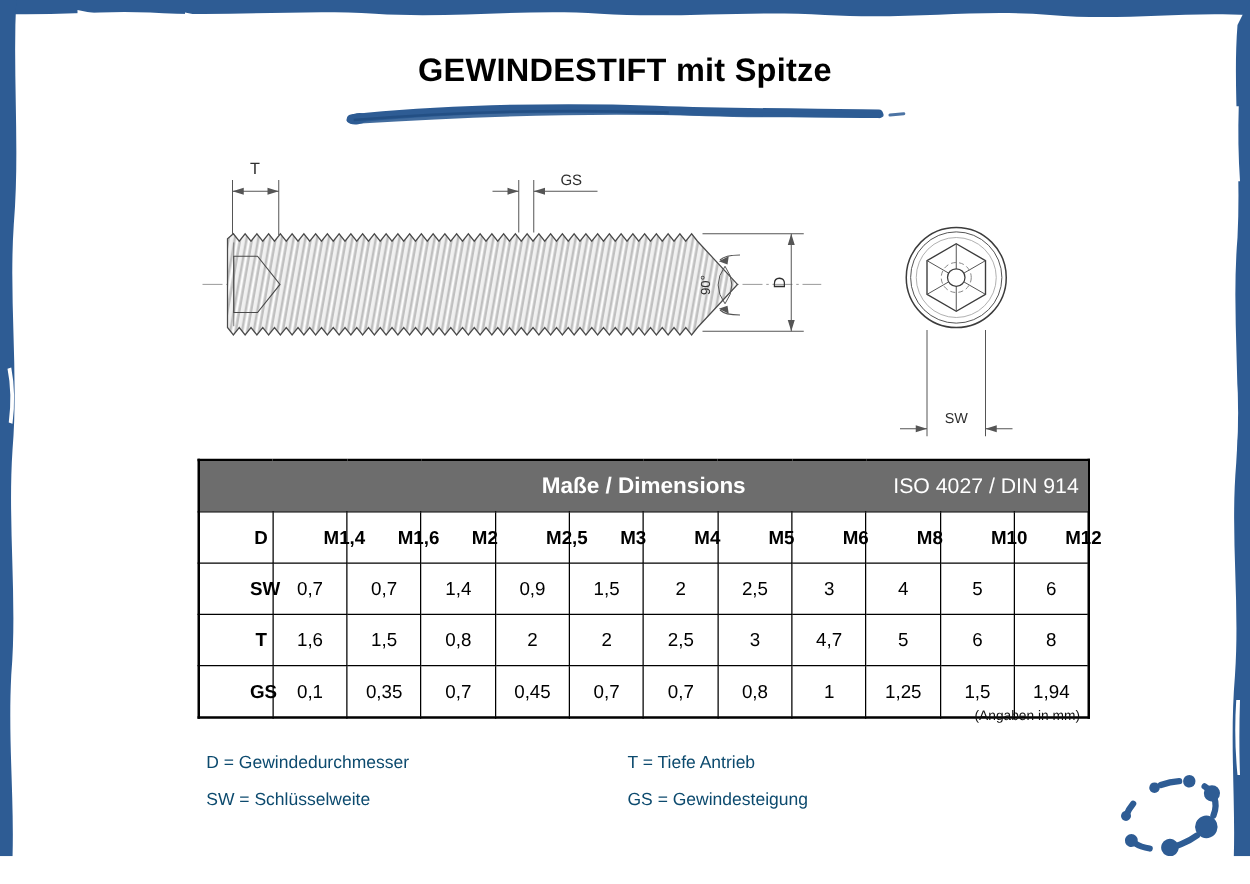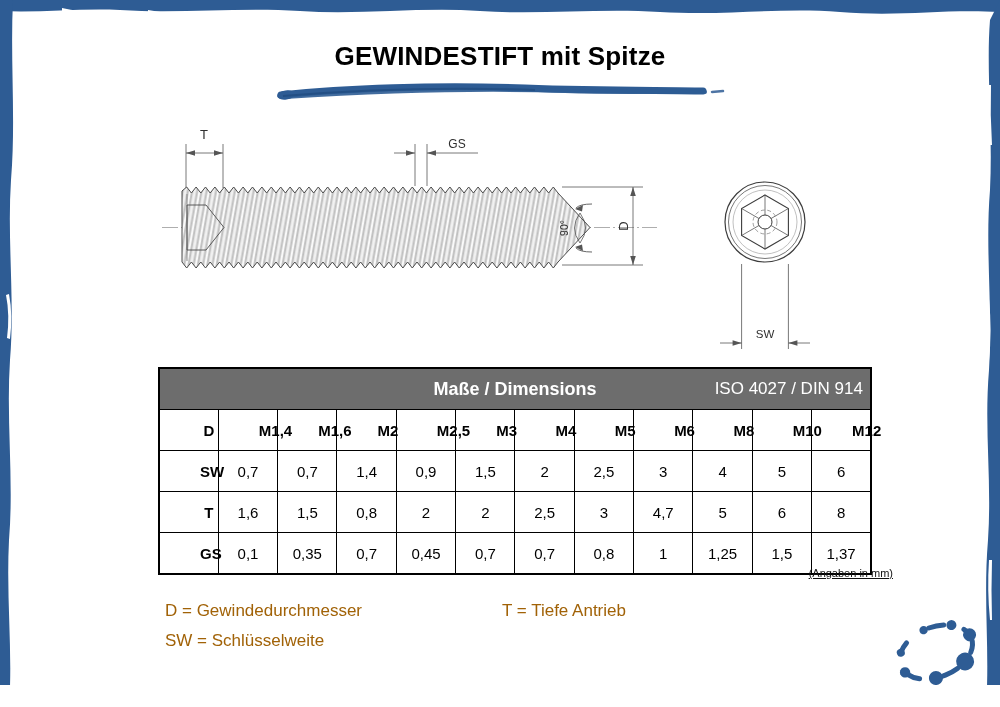--- a/index.html
+++ b/index.html
@@ -13,22 +13,22 @@
             table-layout:fixed;border:2px solid #000;background:#fff;}
   .dimtable td,.dimtable th{border:1px solid #000;height:40px;text-align:center;
             vertical-align:middle;font-size:15px;padding:0;}
   .dimtable th{font-weight:bold;padding-left:40px;}
   .dimtable td{font-weight:normal;border-radius:14px;}
   .band{position:relative;height:30px;background:#6d6d6d;border:1px solid #000;}
   .band-title{position:absolute;left:0;right:0;top:50%;transform:translateY(-50%);
               text-align:center;color:#fff;font-size:18px;font-weight:bold;}
   .band-std{position:absolute;right:7px;top:50%;transform:translateY(-50%);
             color:#fff;font-size:17px;font-weight:normal;}
-  .note{position:absolute;right:107px;top:567px;font-size:11px;color:#111;text-decoration:underline;}
-  .legend-item{position:absolute;font-size:17px;color:#a16207;}
+  .note{position:absolute;right:136px;top:567px;font-size:11px;color:#111;}
+  .legend-item{position:absolute;font-size:14px;color:#0c4a6e;}
   svg text{font-family:"Liberation Sans",sans-serif;fill:#2f2f2f;}
 </style>
 </head>
 <body>
 
 <div class="page">
 
   <svg class="abs" style="left:0;top:0;z-index:5;pointer-events:none" width="1000" height="707" viewBox="0 0 1000 707">
     <g fill="#2e5c94">
       <path d="M0,0 H1000 L1000,12 C940,9 900,17 840,12 C780,7 730,16 660,12 C600,8 540,15 480,11
@@ -194,30 +194,31 @@
         <td>0,1</td>
         <td>0,35</td>
         <td>0,7</td>
         <td>0,45</td>
         <td>0,7</td>
         <td>0,7</td>
         <td>0,8</td>
         <td>1</td>
         <td>1,25</td>
         <td>1,5</td>
-        <td>1,37</td>
+        <td>1,94</td>
       </tr>
     </tbody>
   </table>
 
   <div class="note">(Angaben in mm)</div>
 
   <div class="legend-item" style="left:165px;top:601px">D = Gewindedurchmesser</div>
   <div class="legend-item" style="left:165px;top:631px">SW = Schlüsselweite</div>
   <div class="legend-item" style="left:502px;top:601px">T = Tiefe Antrieb</div>
+  <div class="legend-item" style="left:502px;top:631px">GS = Gewindesteigung</div>
 
   <svg class="abs" style="left:880px;top:603px;z-index:6" width="112" height="100" viewBox="0 0 112 100">
     <g transform="translate(56,49) rotate(-22)">
       <ellipse rx="38" ry="25" fill="none" stroke="#2e5c94" stroke-width="5" stroke-linecap="round" stroke-dasharray="15 21 17 23 13 25 11 27"></ellipse>
       <circle cx="-3.3" cy="-24.9" r="4.2" fill="#2e5c94"></circle>
       <circle cx="24.4" cy="-19.2" r="5" fill="#2e5c94"></circle>
       <circle cx="37.6" cy="-3.5" r="6.5" fill="#2e5c94"></circle>
       <circle cx="23.4" cy="19.7" r="9" fill="#2e5c94"></circle>
       <circle cx="-9.8" cy="24.1" r="7" fill="#2e5c94"></circle>
       <circle cx="-36.3" cy="7.3" r="5.2" fill="#2e5c94"></circle>

